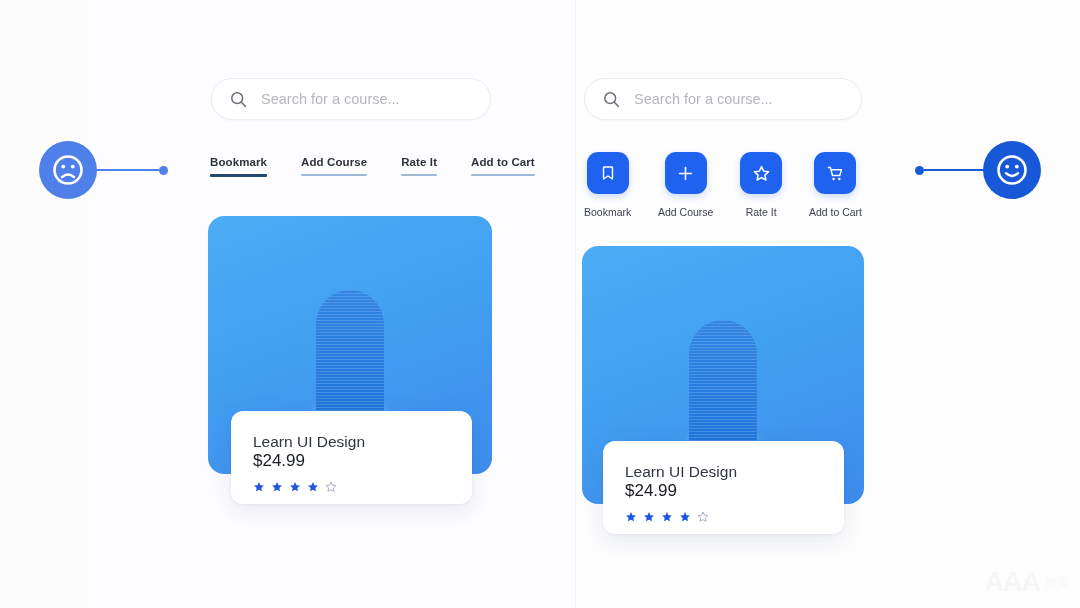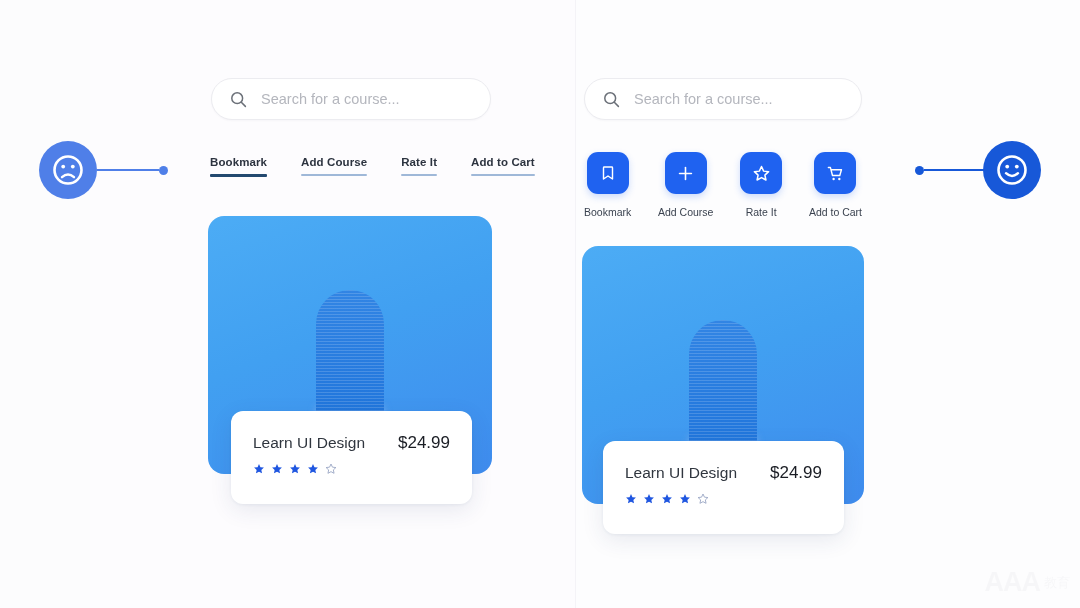--- a/index.html
+++ b/index.html
@@ -100,21 +100,21 @@
     background: linear-gradient(180deg, rgba(110,170,240,0.75), rgba(90,160,240,0.0));
     filter: blur(3px);
   }
 
   
   .infocard {
     position:absolute; background:#fff; border-radius:12px;
     box-shadow: 0 6px 22px rgba(40,60,110,0.10), 0 1px 3px rgba(40,60,110,0.06);
     padding: 22px 22px 20px 22px;
   }
-  .inforow { display:flex; align-items:baseline; justify-content:space-between; }
+  .inforow { display:flex; align-items:baseline; justify-content:space-between;flex-direction:column; }
   .ptitle { font-size: 15.5px; color: #30363f; }
   .pprice { font-size: 17px; font-weight: normal; color: #1a1d24; }
   .stars { margin-top: 10px; display:flex; gap: 6px; }
   .stars svg { display:block; }
 
   
   .watermark {
     position:absolute; right: 10px; bottom: 10px;
     display:flex; align-items:center; gap:4px;
     opacity: .5; pointer-events:none;

